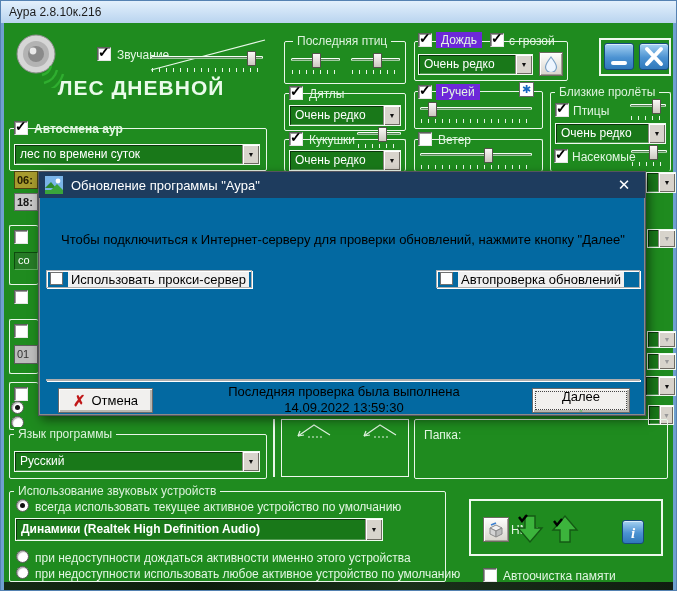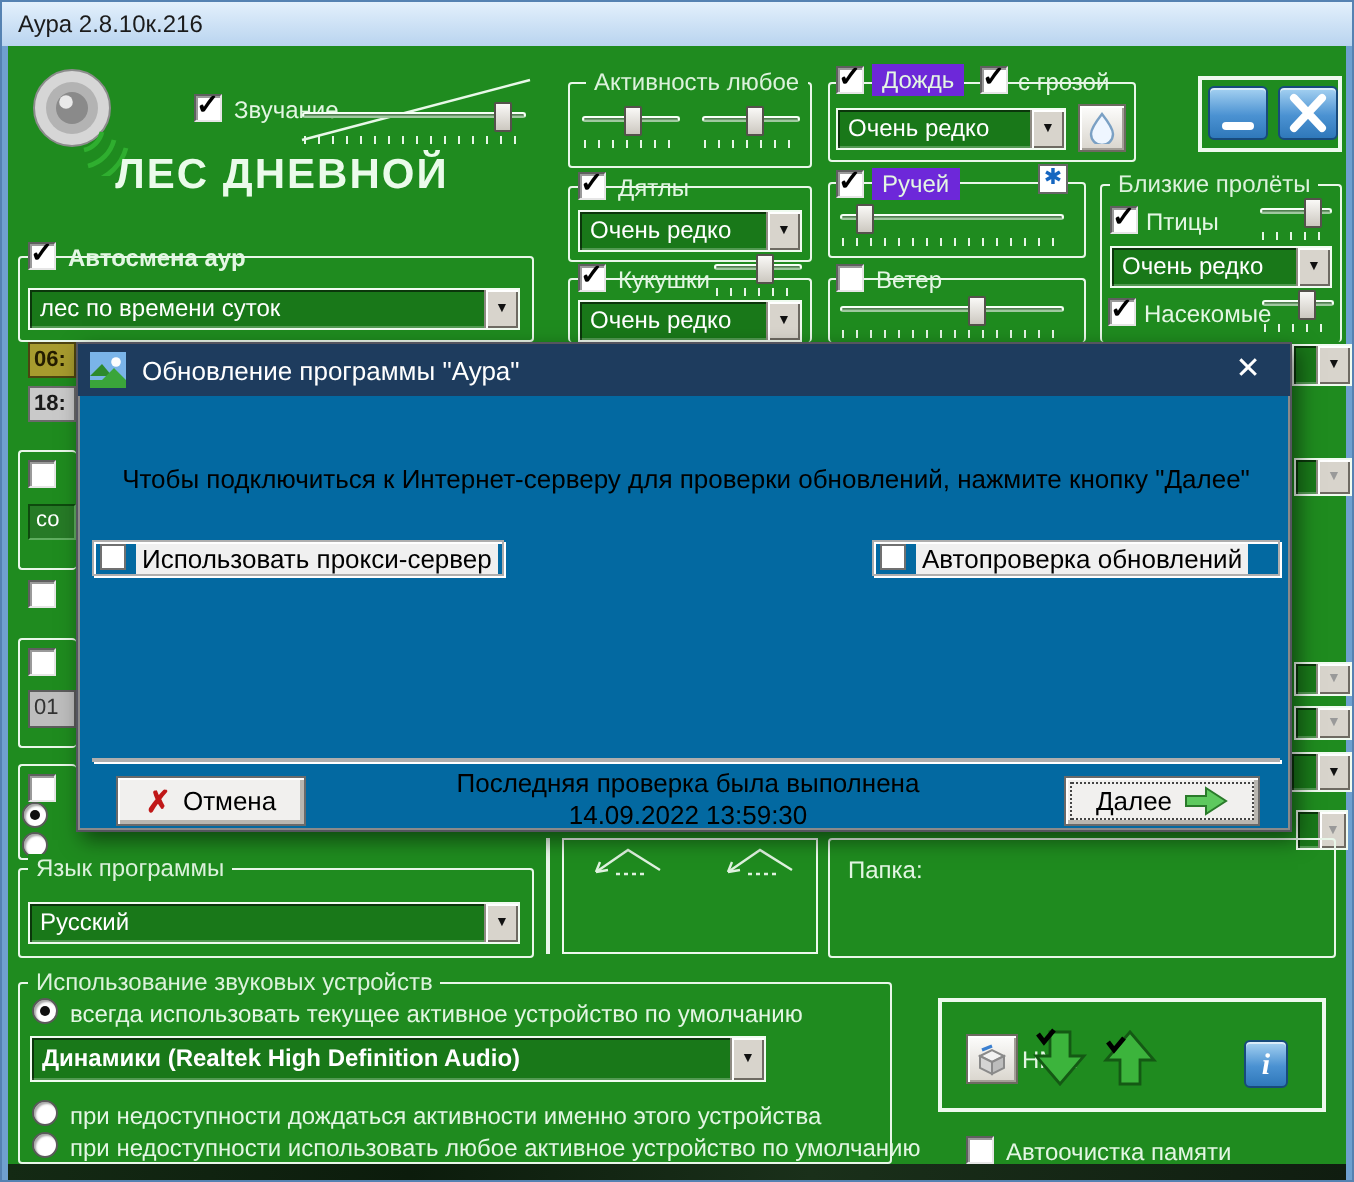--- a/index.html
+++ b/index.html
@@ -36,21 +36,21 @@
   
   #dlg{position:absolute;left:37px;top:170px;width:608px;height:245px;box-shadow:3px 4px 10px rgba(0,0,0,.5);border:1px solid #55555f;}
   #dlg-tb{position:absolute;top:0;left:0;right:0;height:26px;background:#1e3c5e;display:flex;align-items:center;padding:0 6px;gap:8px;}
   #dlg-tb .ttl{color:#fff;font-size:13px;white-space:nowrap;}
   #dlg-x{margin-left:auto;width:30px;height:26px;color:#fff;font-size:15px;text-align:center;line-height:26px;}
   #dlg-body{position:absolute;top:26px;left:0;right:0;bottom:0;background:#0369a1;border:1px solid #8a8a8a;border-top:none;}
   .etch{position:absolute;border:1px solid #aeaeae;box-shadow:1px 1px 0 #ffffff,inset 1px 1px 0 #ffffff;}
   .dcb{position:absolute;width:13px;height:13px;background:#fff;border:1px solid #707070;}
   .dlbl{position:absolute;font-size:12px;color:#000;white-space:nowrap;background:#f0f0f0;padding:0 3px;}
   .pbtn{position:absolute;background:#f1f0ee;border:1px solid #6a6a6a;box-shadow:inset 1px 1px 0 #fff,inset -2px -2px 0 #b9b6b0;display:flex;align-items:center;justify-content:center;gap:6px;font-size:13px;color:#000;}
-  .focusdots{outline:1px dotted #444;outline-offset:-4px;}
+  .focusdots{outline:1px dotted #444;outline-offset:-4px;flex-direction:column;}
   .dtext{position:absolute;font-size:13px;color:#000;text-align:center;line-height:16px;}
   .xred{color:#c01818;font-weight:bold;font-size:15px;}
 </style>
 </head>
 <body>
 
 <div id="win">
   <div id="titlebar">
     <span>Аура 2.8.10к.216</span>
   </div>
@@ -99,21 +99,21 @@
   <span class="cb" style="left:13px;top:289px;"></span>
   <div class="grp" style="left:8px;top:318px;width:29px;height:55px;border-right:none;"></div>
   <span class="cb" style="left:13px;top:323px;"></span>
   <div class="abs" style="left:13px;top:344px;width:24px;height:19px;background:#bdbdbd;border:1px solid #5c5c5c;color:#333;font-size:11px;padding:2px 2px;"><span>01</span></div>
   <div class="grp" style="left:8px;top:381px;width:29px;height:48px;border-right:none;"></div>
   <span class="cb" style="left:13px;top:386px;"></span>
   <span class="radio sel" style="left:10px;top:400px;"></span>
   <span class="radio" style="left:10px;top:415px;"></span>
 
   <div class="grp" style="left:283px;top:40px;width:122px;height:43px;">
-    <span class="gl">Активность любое</span>
+    <span class="gl">Последняя птиц</span>
   </div>
   <div class="slider" style="left:290px;top:52px;width:49px;height:22px;">
     <div class="track"></div>
       <div class="thumb" style="left:42%;"></div>
       <div class="ticks"></div>
   </div>
   <div class="slider" style="left:350px;top:52px;width:49px;height:22px;">
     <div class="track"></div>
       <div class="thumb" style="left:45%;"></div>
       <div class="ticks"></div>

